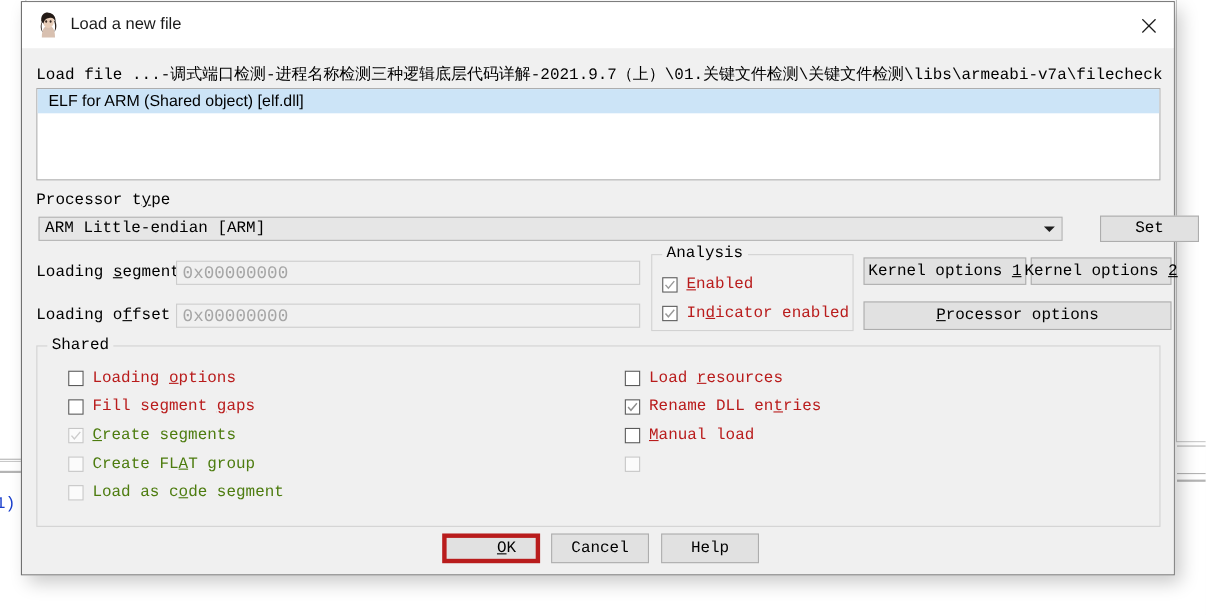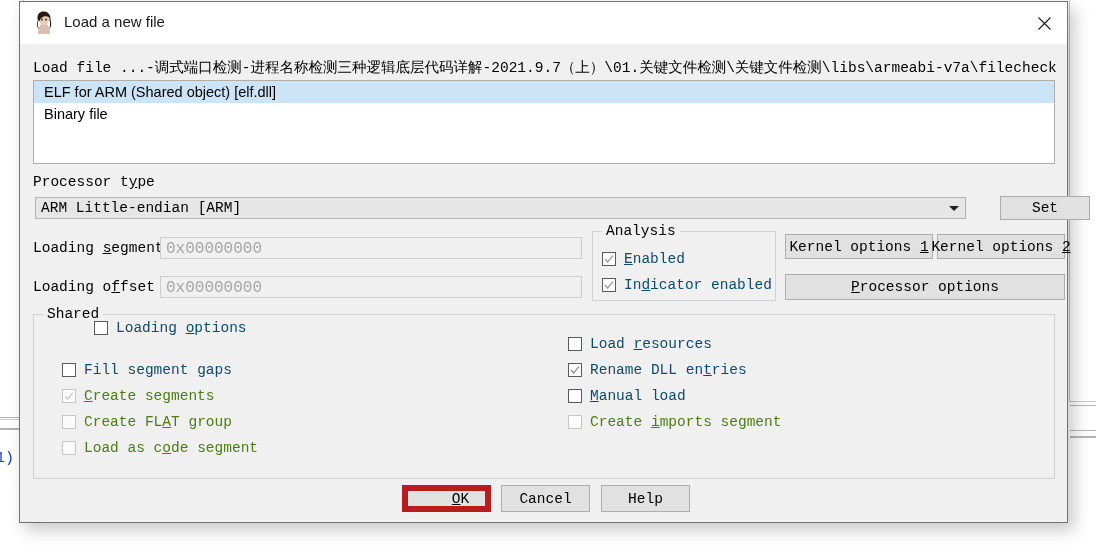--- a/index.html
+++ b/index.html
@@ -132,21 +132,21 @@
     border: 1px solid #adadad;
     box-sizing: border-box;
     display: flex; align-items: center; justify-content: center;
     font-family: "Liberation Mono", monospace;
     font-size: 14.5px;
     color: #000000;
     white-space: pre;
     cursor: default;
   }
   .btn.default {
-    border: 6px solid #b91c1c;
+    border: 4px solid #b91c1c;
     background: #e1e1e1;
     padding-left: 28px;
   }
 
   
   .row-lbl { position: absolute; }
   .inp {
     position: absolute;
     background: #f0f0f0;
     border: 1px solid #cdcdcd;
@@ -192,21 +192,21 @@
     box-sizing: border-box;
     flex: 0 0 auto;
     position: relative;
   }
   .cb.disabled .box { border-color: #c6c6c6; background: #fbfbfb; }
   .cb .box svg { position: absolute; left: 1px; top: 1px; }
   .cb .txt {
     margin-left: 8px;
     font-family: "Liberation Mono", monospace;
     font-size: 14.5px;
-    color: #0c4a6e;
+    color: #b91c1c;
     white-space: pre;
   }
   .cb.disabled .txt { color: #4d7c0f; }
 </style>
 </head>
 <body>
 
 <div id="root">
 
   <div class="bg-canvas">
@@ -248,21 +248,20 @@
     </div>
 
     <div class="dlg-body">
 
       <div class="pathline">
         <span class="mono">Load file ...-调式端口检测-进程名称检测三种逻辑底层代码详解-2021.9.7（上）\01.关键文件检测\关键文件检测\libs\armeabi-v7a\filecheck as</span>
       </div>
 
       <div class="listbox">
         <div class="list-item sel">ELF for ARM (Shared object) [elf.dll]</div>
-        <div class="list-item">Binary file</div>
       </div>
 
       <div class="lbl-proc mono"><span>Processor t</span><u>y</u><span>pe</span></div>
 
       <div class="combo">
         <div class="val">ARM Little-endian [ARM]</div>
         <div class="arrowbox">
           <span class="caret"></span>
         </div>
       </div>
@@ -311,21 +310,21 @@
         <span><span>Kernel options </span><u>2</u><span></span></span>
       </div>
 
       <div class="btn" style="left:765px; top:230px; width:280px; height:26px;">
         <span><span></span><u>P</u><span>rocessor options</span></span>
       </div>
 
       <div class="group" style="left:13px; top:270px; width:1022px; height:165px;">
         <span class="gtitle">Shared</span>
 
-        <div class="cb" style="left:28px; top:4px;margin-left:32px;">
+        <div class="cb" style="left:28px; top:20px;">
           <span class="box"></span>
           <span class="txt"><span>Loading </span><u>o</u><span>ptions</span></span>
         </div>
 
         <div class="cb" style="left:28px; top:46px;">
           <span class="box"></span>
           <span class="txt"><span>Fill segment </span><u>g</u><span>aps</span></span>
         </div>
 
         <div class="cb disabled" style="left:28px; top:72px;">
@@ -361,21 +360,20 @@
           <span class="txt"><span>Rename DLL en</span><u>t</u><span>ries</span></span>
         </div>
 
         <div class="cb" style="left:534px; top:72px;">
           <span class="box"></span>
           <span class="txt"><span></span><u>M</u><span>anual load</span></span>
         </div>
 
         <div class="cb disabled" style="left:534px; top:98px;">
           <span class="box"></span>
-          <span class="txt"><span>Create </span><u>i</u><span>mports segment</span></span>
         </div>
       </div>
 
       <div class="btn default" style="left:382px; top:441px; width:89px; height:27px;">
         <span><span></span><u>O</u><span>K</span></span>
       </div>
 
       <div class="btn" style="left:481px; top:441px; width:89px; height:27px;">
         <span><span></span><span>C</span><span>ancel</span></span>
       </div>

